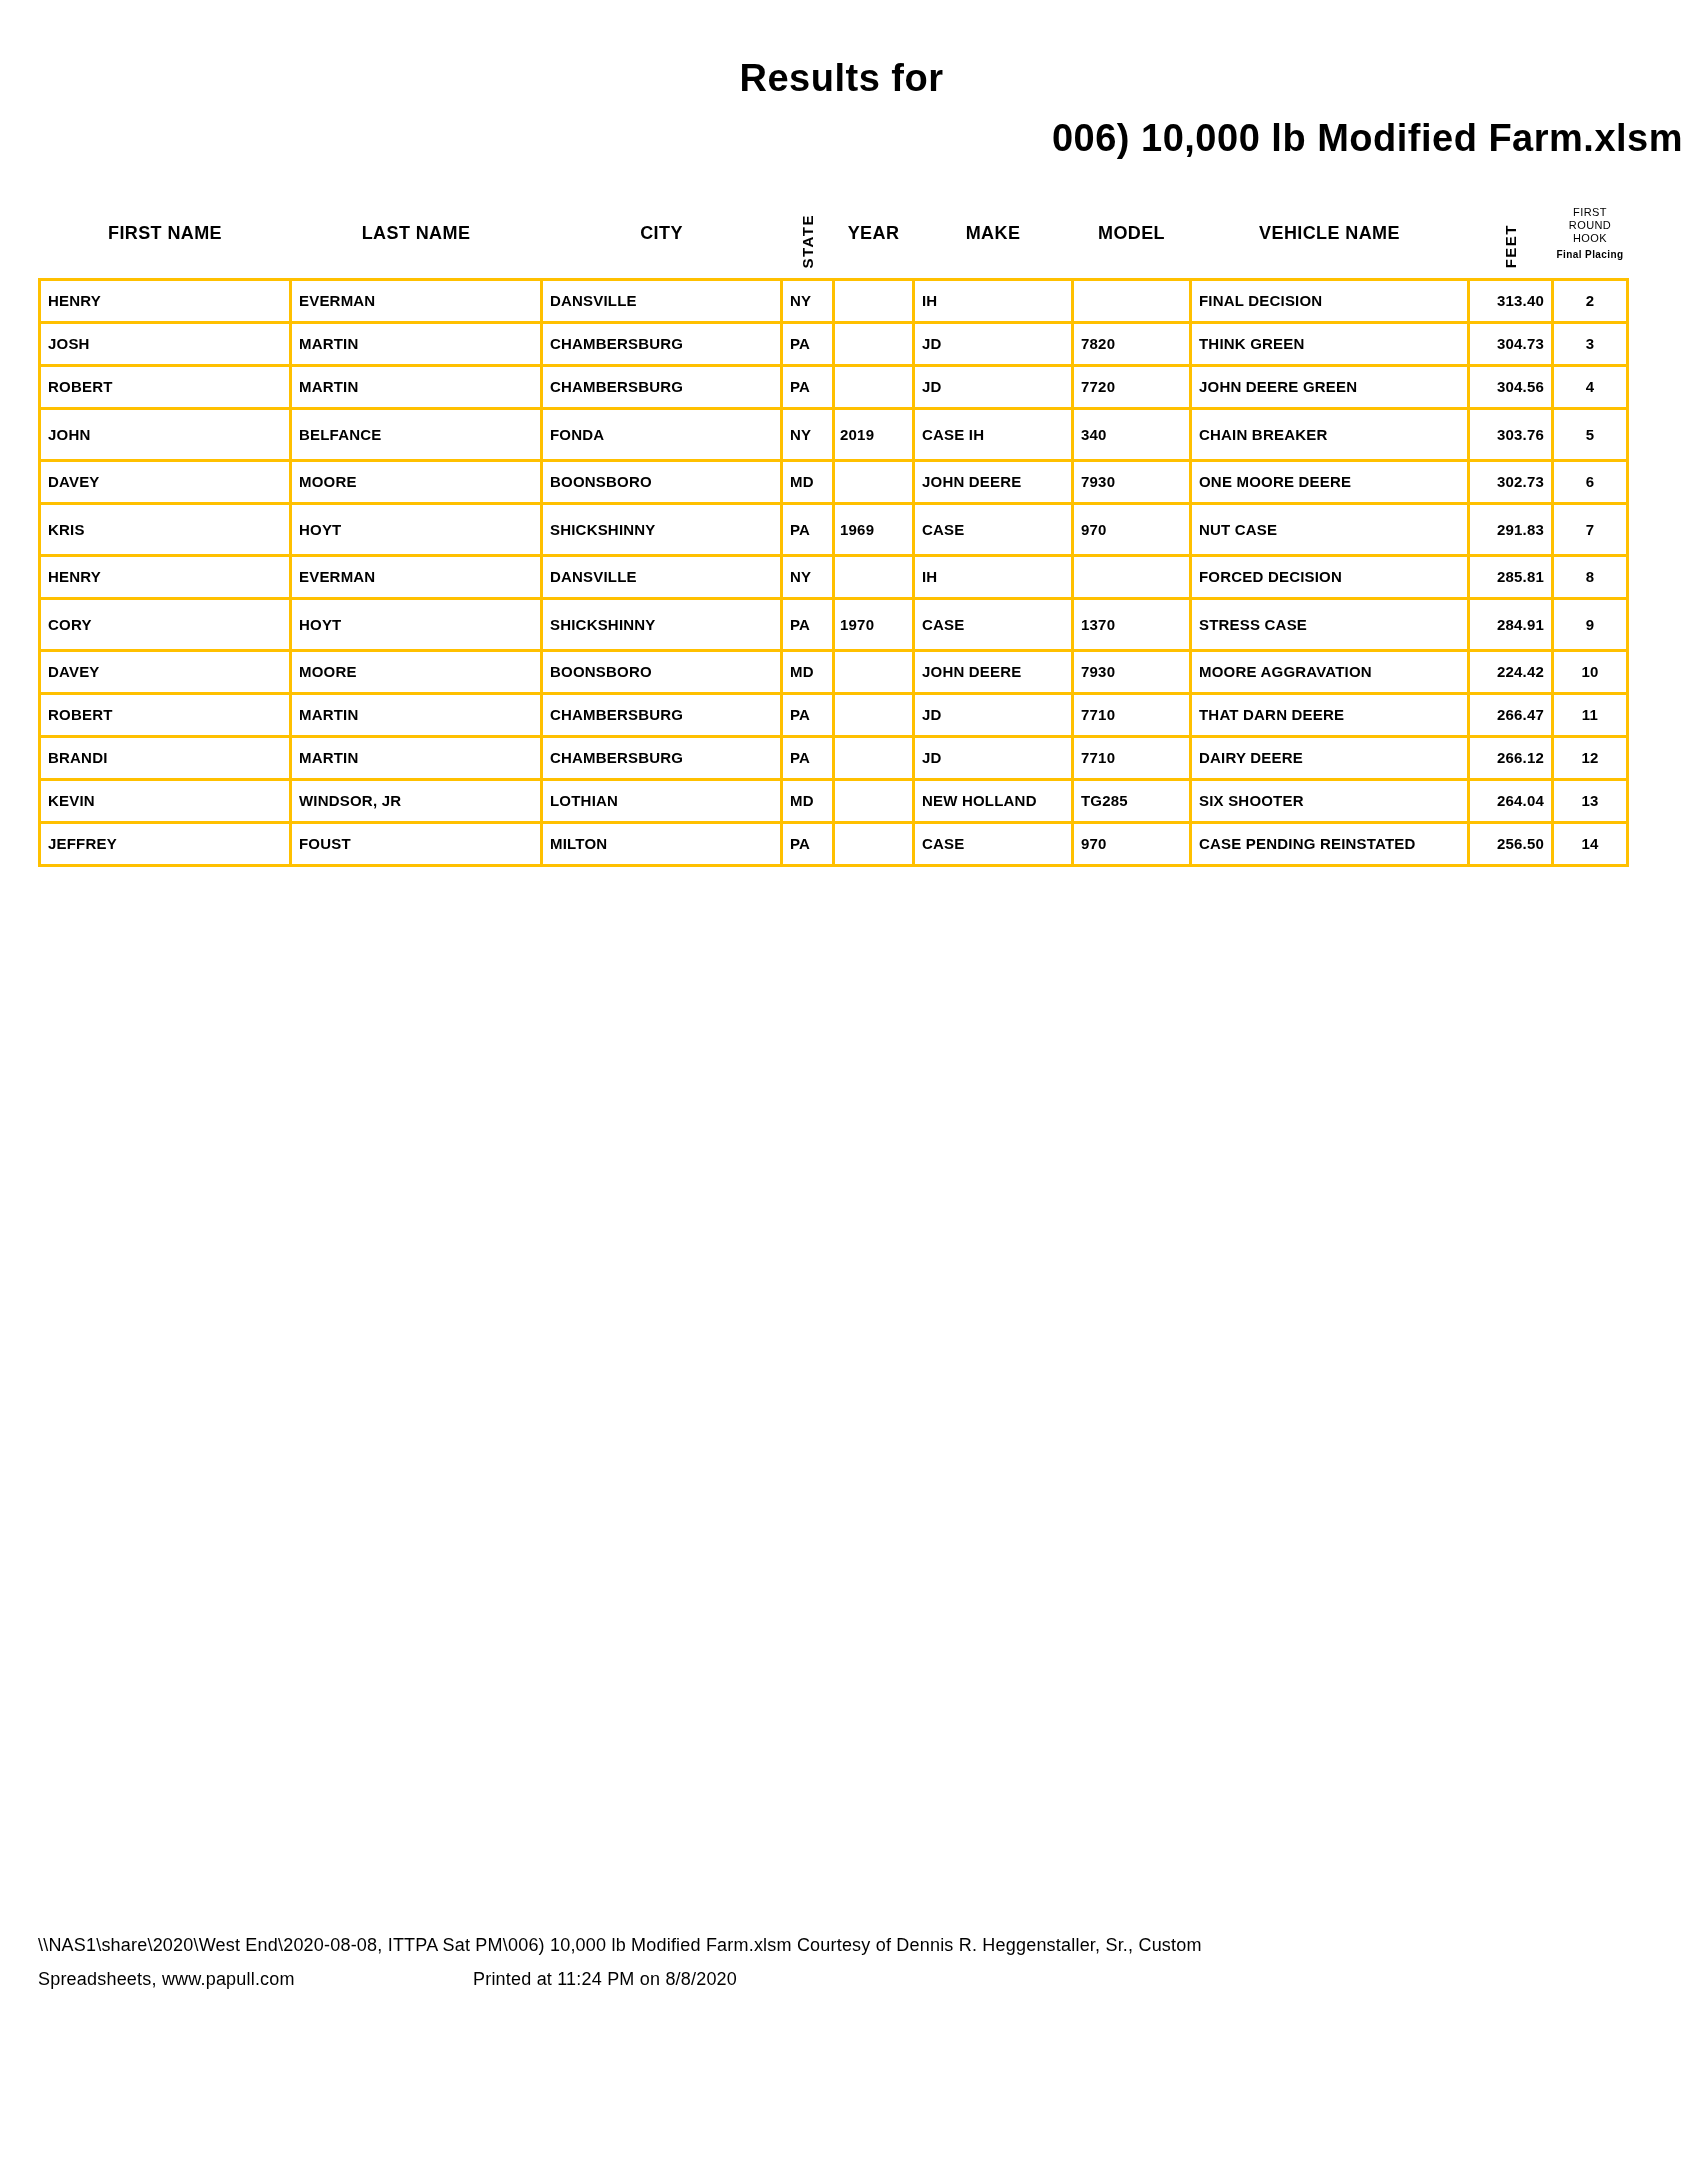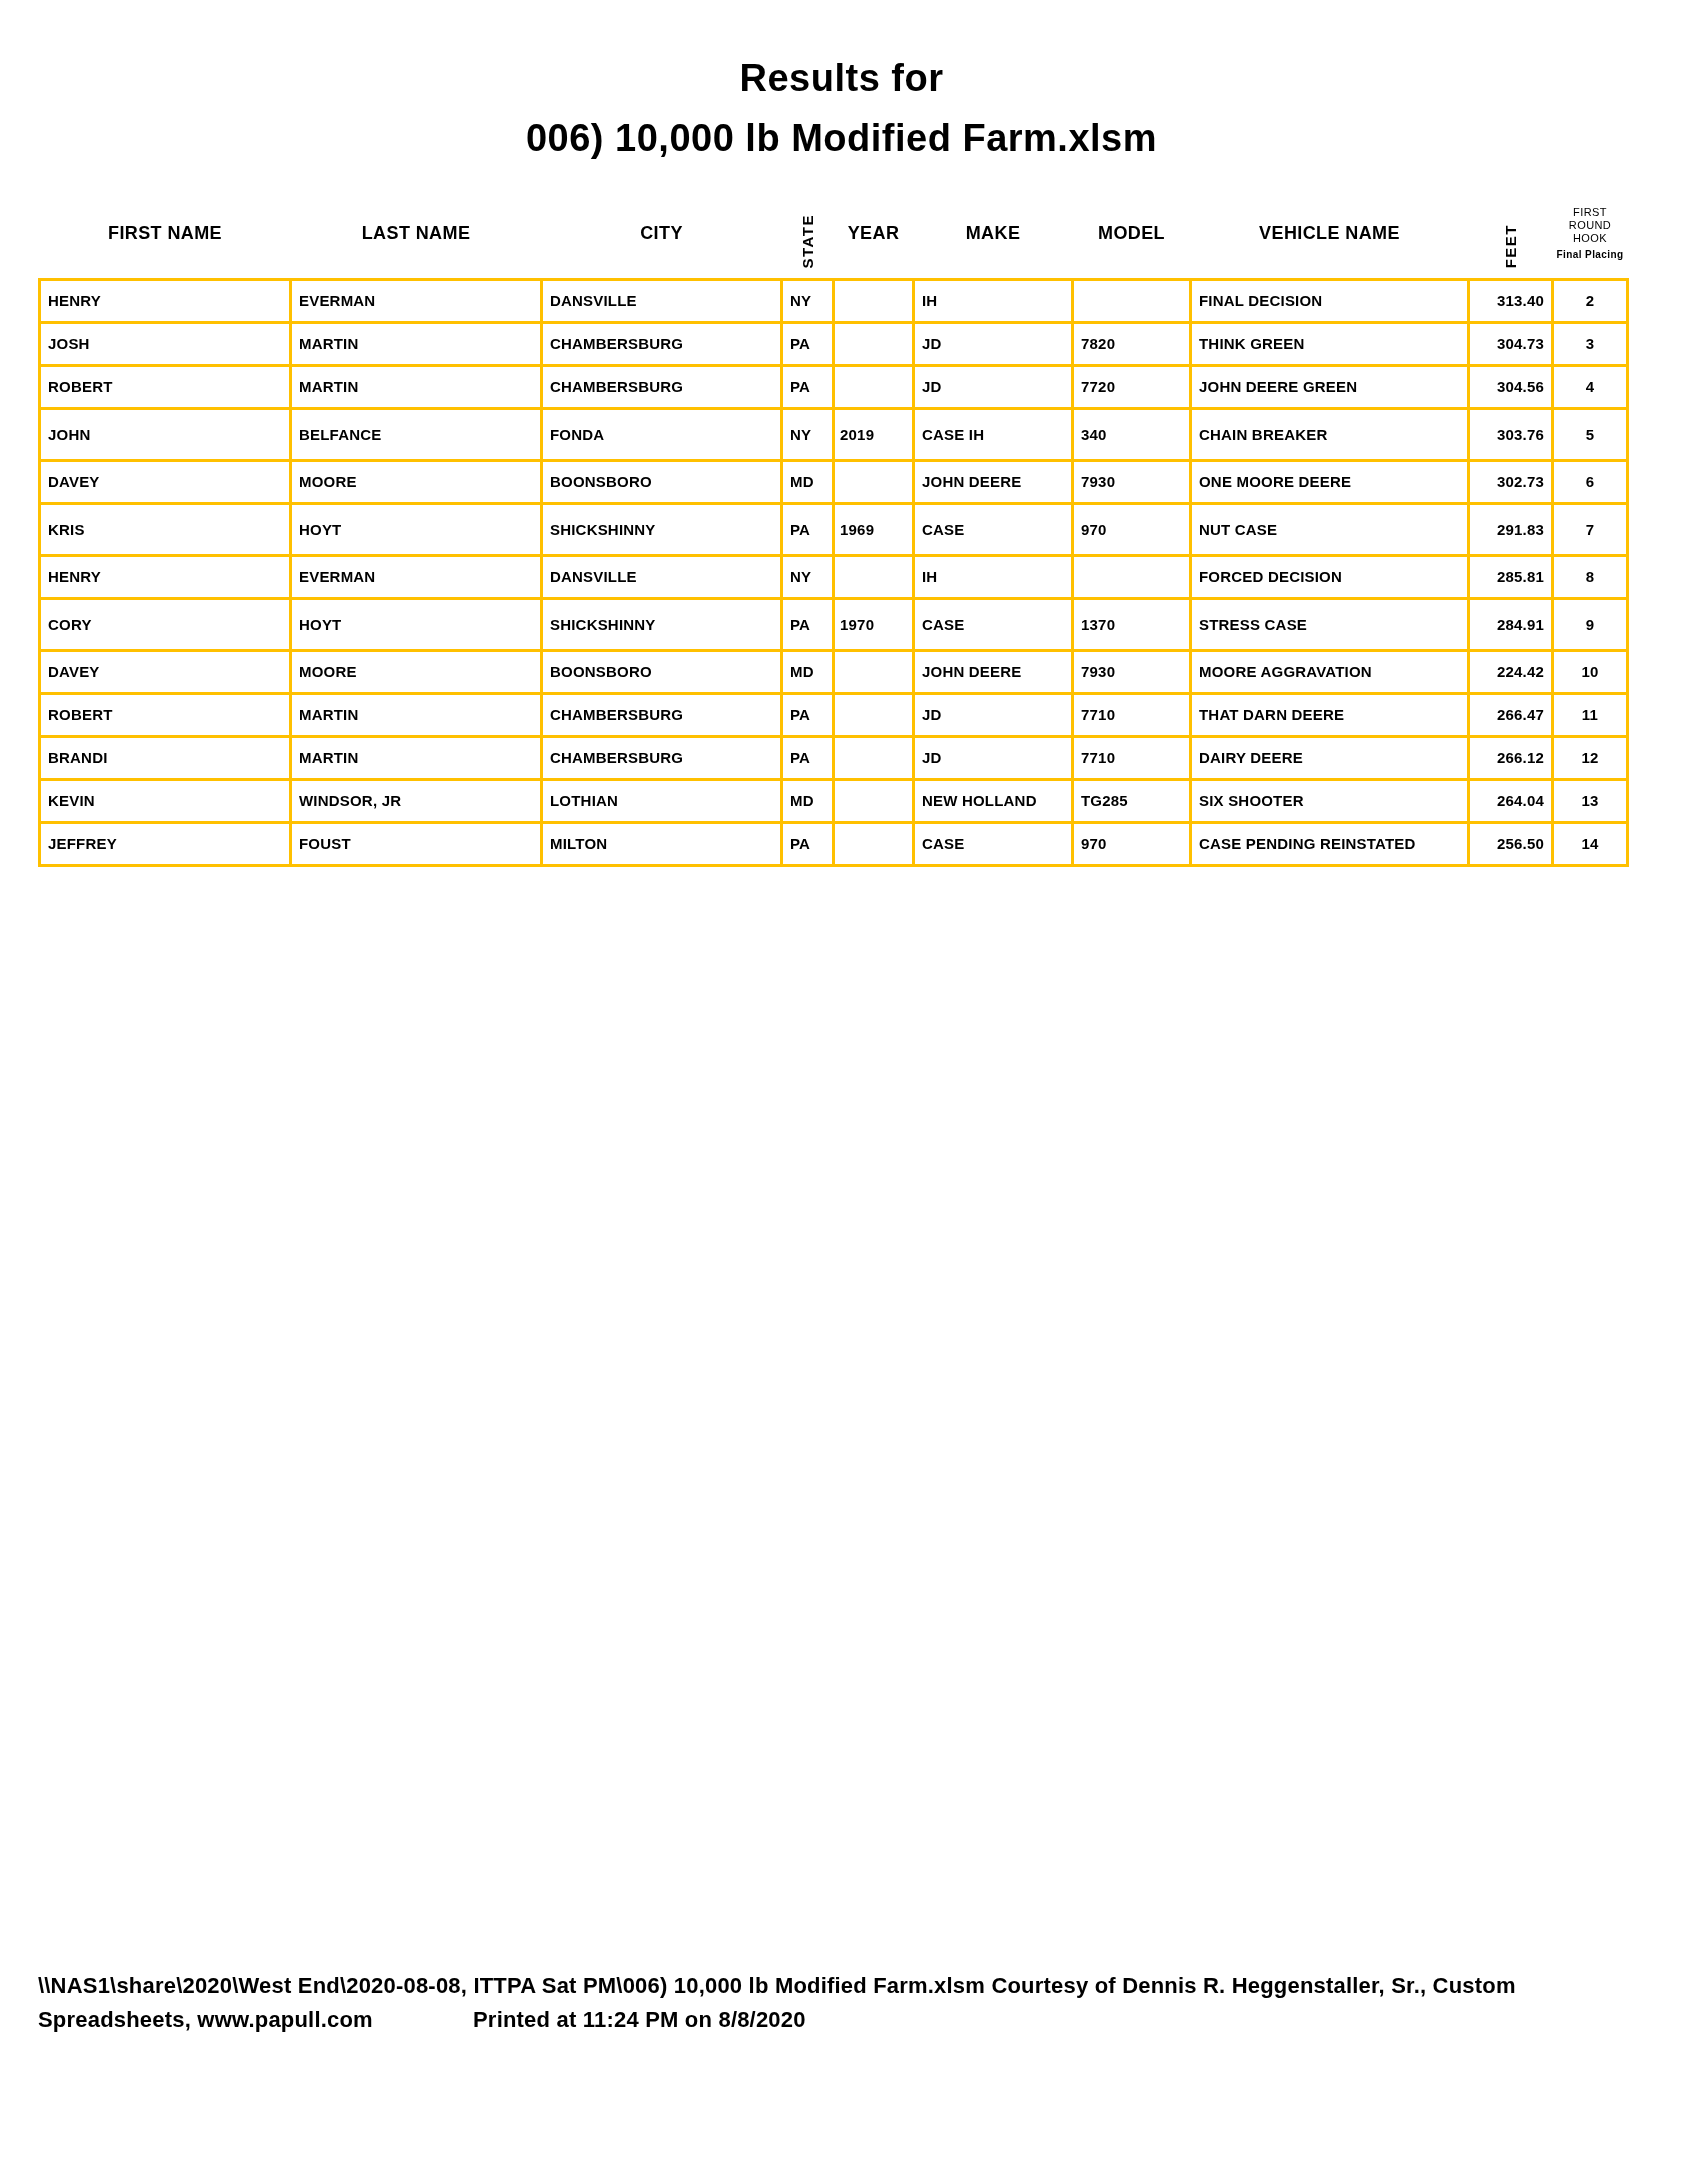--- a/index.html
+++ b/index.html
@@ -16,21 +16,21 @@
     position: absolute;
     left: 0;
     width: 1683px;
     text-align: center;
     font-weight: 700;
     font-size: 38px;
     letter-spacing: 0.5px;
     white-space: nowrap;
   }
   .title-line1 { top: 57px; }
-  .title-line2 { top: 117px; }
+  .title-line2 { top: 117px; text-align: right; }
 
   table.results {
     position: absolute;
     left: 38px;
     top: 190px;
     width: 1590px;
     border-collapse: collapse;
     table-layout: fixed;
   }
   thead th {
@@ -70,24 +70,24 @@
     overflow: hidden;
     background: #ffffff;
   }
   tbody td.col-feet  { text-align: right; }
   tbody td.col-place { text-align: center; padding: 2px 2px; }
   tbody td.col-year  { padding: 16px 5px; }
 
   .footer {
     position: absolute;
     left: 38px;
-    top: 1973px;
+    top: 1932px;
     width: 1604px;
-    font-weight: 700;
-    font-size: 22px;
+    font-weight: 400;
+    font-size: 18px;
     letter-spacing: 0.2px;
     white-space: nowrap;
     line-height: 26px;
   }
   .footer-line2 { position: relative; margin-top: 8px; }
   .footer-printed { position: absolute; left: 393px; top: 0; margin-left: 42px; }
 </style>
 </head>
 <body>
 

